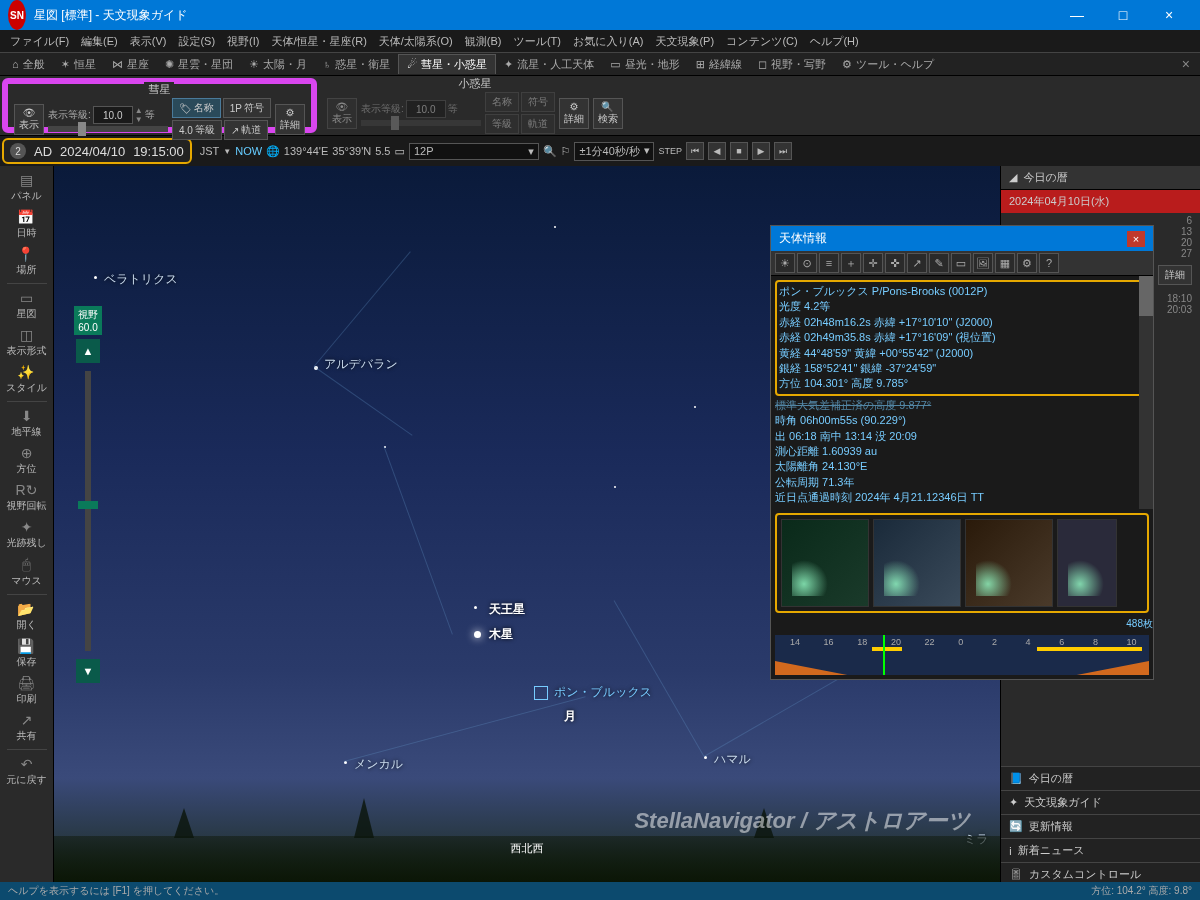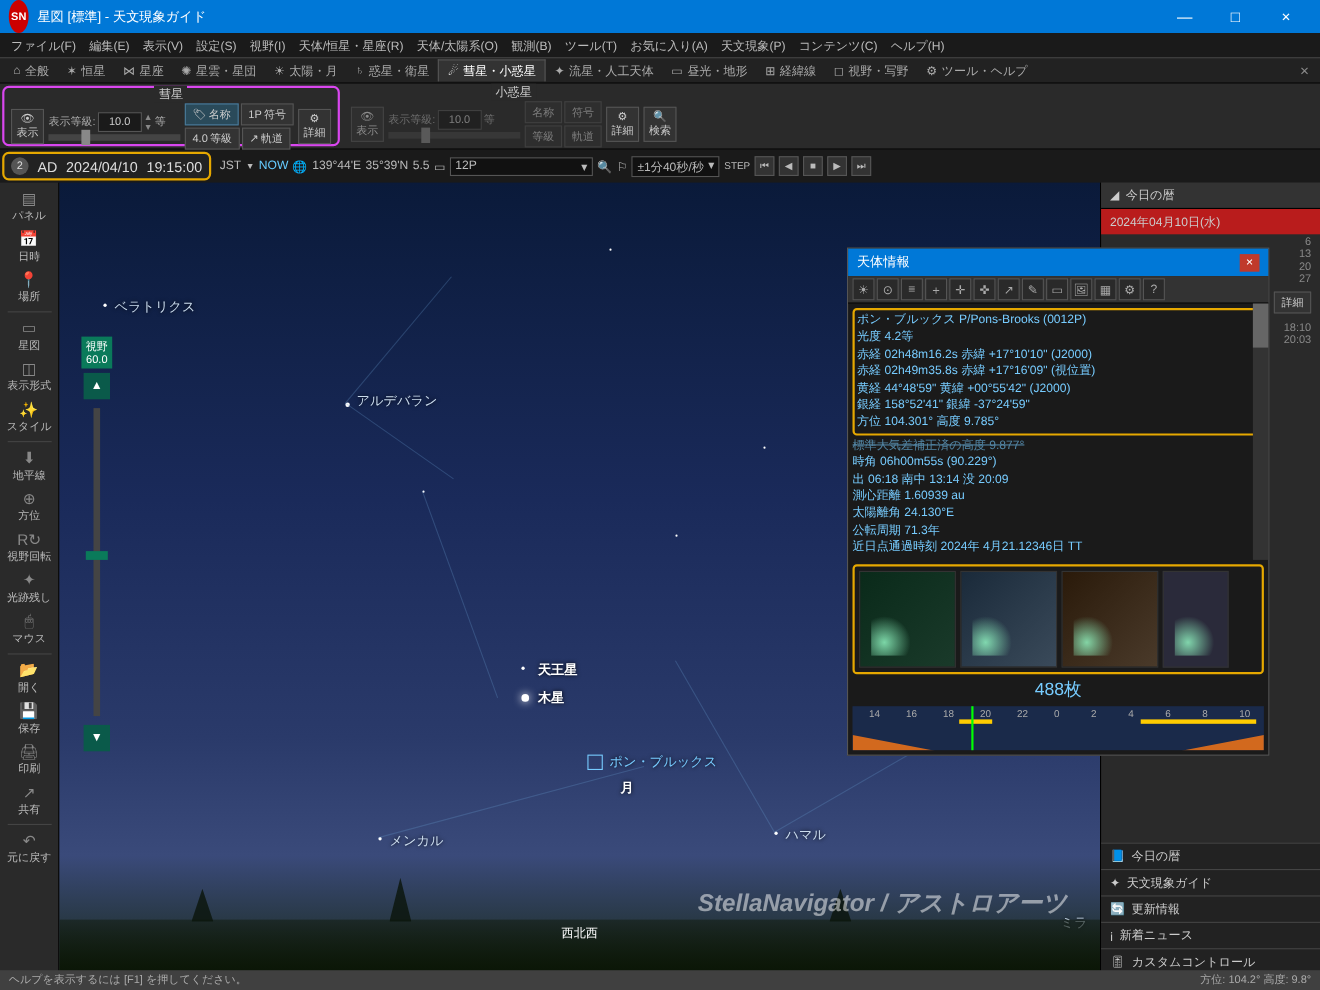--- a/index.html
+++ b/index.html
@@ -18,21 +18,21 @@
 
 
 .tabs-row { height: 24px; background: #222; border-top: 1px solid #444; border-bottom: 1px solid #000; display: flex; align-items: center; padding: 0 4px; }
 .tabs-row .tab { padding: 2px 8px; display: flex; align-items: center; gap: 4px; font-size: 11px; cursor: pointer; color: #aaa; }
 .tabs-row .tab.active { background: #333; color: #fff; border: 1px solid #555; border-bottom: none; }
 .tabs-row .tab-icon { font-size: 11px; }
 .tabs-row .close-x { margin-left: auto; font-size: 14px; color: #888; padding: 0 6px; }
 
 
 .toolbar-area { background: #2a2a2a; display: flex; border-bottom: 1px solid #000; }
-.tool-group { border: 2px solid #d946ef; border-radius: 6px; margin: 2px; padding: 2px 6px 4px 6px; position: relative; }
+.tool-group { border: 6px solid #d946ef; border-radius: 6px; margin: 2px; padding: 2px 6px 4px 6px; position: relative; }
 .tool-group.plain { border: none; }
 .tool-group .group-title { position: absolute; top: -2px; left: 50%; transform: translateX(-50%); font-size: 11px; color: #ccc; background: #2a2a2a; padding: 0 4px; }
 .tool-group .group-body { display: flex; align-items: center; gap: 4px; margin-top: 12px; }
 .tool-btn { background: #333; border: 1px solid #555; padding: 2px 4px; font-size: 10px; color: #ccc; cursor: pointer; display: flex; flex-direction: column; align-items: center; min-width: 30px; }
 .tool-btn-h { background: #333; border: 1px solid #555; padding: 2px 6px; font-size: 10px; color: #ccc; cursor: pointer; display: flex; align-items: center; gap: 2px; }
 .tool-btn-h.active { background: #2a4a5a; border-color: #4a7a9a; }
 .spin { width: 40px; height: 18px; background: #1a1a1a; border: 1px solid #555; color: #ccc; text-align: center; font-size: 10px; }
 .slider-h { width: 120px; height: 6px; background: #444; position: relative; }
 .slider-h::after { content: ""; position: absolute; width: 8px; height: 14px; background: #888; top: -4px; left: 30px; }
 .mag-label { font-size: 10px; color: #aaa; }
@@ -89,21 +89,21 @@
 .obj-info .oi-thumb { width: 88px; height: 88px; background: linear-gradient(135deg, #0a2a1a, #1a3a2a); border: 1px solid #333; position: relative; }
 .obj-info .oi-thumb::after { content: ""; position: absolute; width: 40px; height: 40px; background: radial-gradient(circle at 30% 70%, rgba(150,255,200,0.8), transparent 60%); bottom: 10px; left: 10px; }
 .obj-info .oi-timeline { height: 40px; background: #1a2a4a; margin: 4px; position: relative; }
 .obj-info .oi-timeline .tl-hour { position: absolute; top: 2px; font-size: 9px; color: #aaa; }
 .obj-info .oi-timeline .tl-curve { position: absolute; bottom: 0; left: 0; right: 0; height: 24px; background: linear-gradient(to right, #d2691e 0%, #d2691e 20%, transparent 20%, transparent 80%, #d2691e 80%); clip-path: polygon(0 100%, 0 40%, 20% 100%, 80% 100%, 100% 40%, 100% 100%); }
 .obj-info .oi-timeline .tl-bar { position: absolute; top: 12px; height: 4px; background: #ffcc00; }
 .obj-info .scrollbar-v { position: absolute; right: 0; top: 0; bottom: 0; width: 14px; background: #333; }
 .obj-info .scrollbar-v .thumb { background: #666; width: 100%; height: 40px; }
 
 
-.statusbar { position: absolute; bottom: 0; left: 0; right: 0; height: 18px; background: #404040; color: #aaa; font-size: 10px; display: flex; align-items: center; padding: 0 8px; }
+.statusbar { position: absolute; bottom: 0; left: 0; right: 0; height: 18px; background: #0c4a6e; color: #aaa; font-size: 10px; display: flex; align-items: center; padding: 0 8px; }
 .statusbar .sb-right { margin-left: auto; }
 
 
 .comet-marker { position: absolute; width:14px; height:14px; border:1px solid #7cf; }
 .comet-marker::before, .comet-marker::after { content:""; position:absolute; background:#7cf; }
 </style>
 </head>
 <body>
 
 <div class="titlebar">
@@ -505,21 +505,21 @@
     <div class="scrollbar-v">
         <div class="thumb"></div>
       </div>
   </div>
   <div class="oi-thumbs">
     <div class="oi-thumb"></div>
     <div class="oi-thumb" style="background:linear-gradient(135deg,#1a2a3a,#3a4a5a);"></div>
     <div class="oi-thumb" style="background:linear-gradient(135deg,#2a1a0a,#4a3a2a);"></div>
     <div class="oi-thumb" style="background:#2a2a3a;width:60px;"></div>
   </div>
-  <div style="text-align:center;font-size:16px;color:#7cf;">488枚</div>
+  <div style="text-align:right;font-size:10px;color:#7cf;">488枚</div>
   <div class="oi-timeline">
     <div class="tl-hour" style="left:4%;">14</div>
     <div class="tl-hour" style="left:13%;">16</div>
     <div class="tl-hour" style="left:22%;">18</div>
     <div class="tl-hour" style="left:31%;">20</div>
     <div class="tl-hour" style="left:40%;">22</div>
     <div class="tl-hour" style="left:49%;">0</div>
     <div class="tl-hour" style="left:58%;">2</div>
     <div class="tl-hour" style="left:67%;">4</div>
     <div class="tl-hour" style="left:76%;">6</div>

